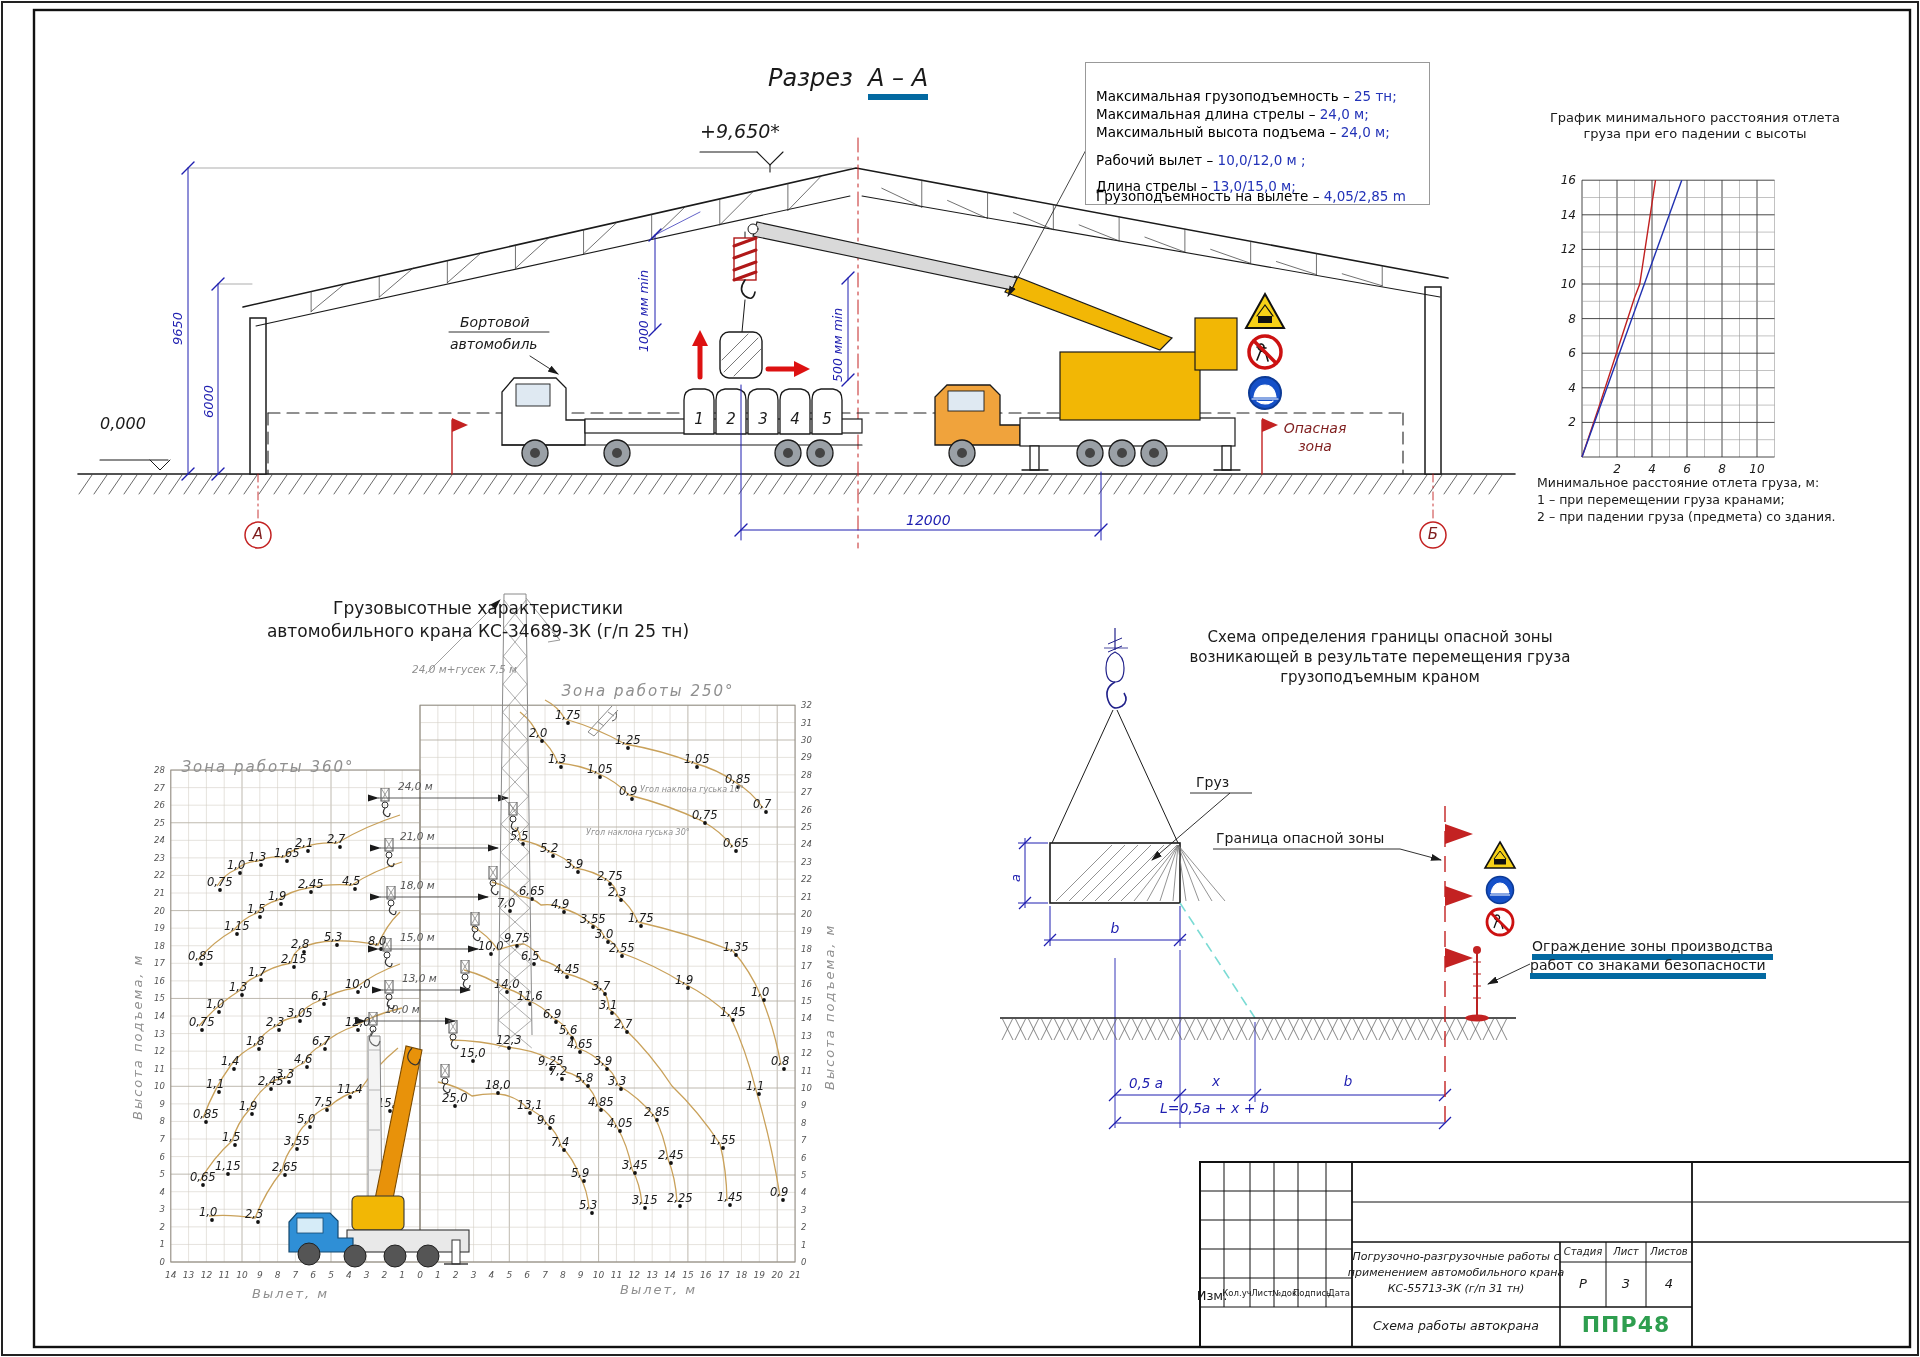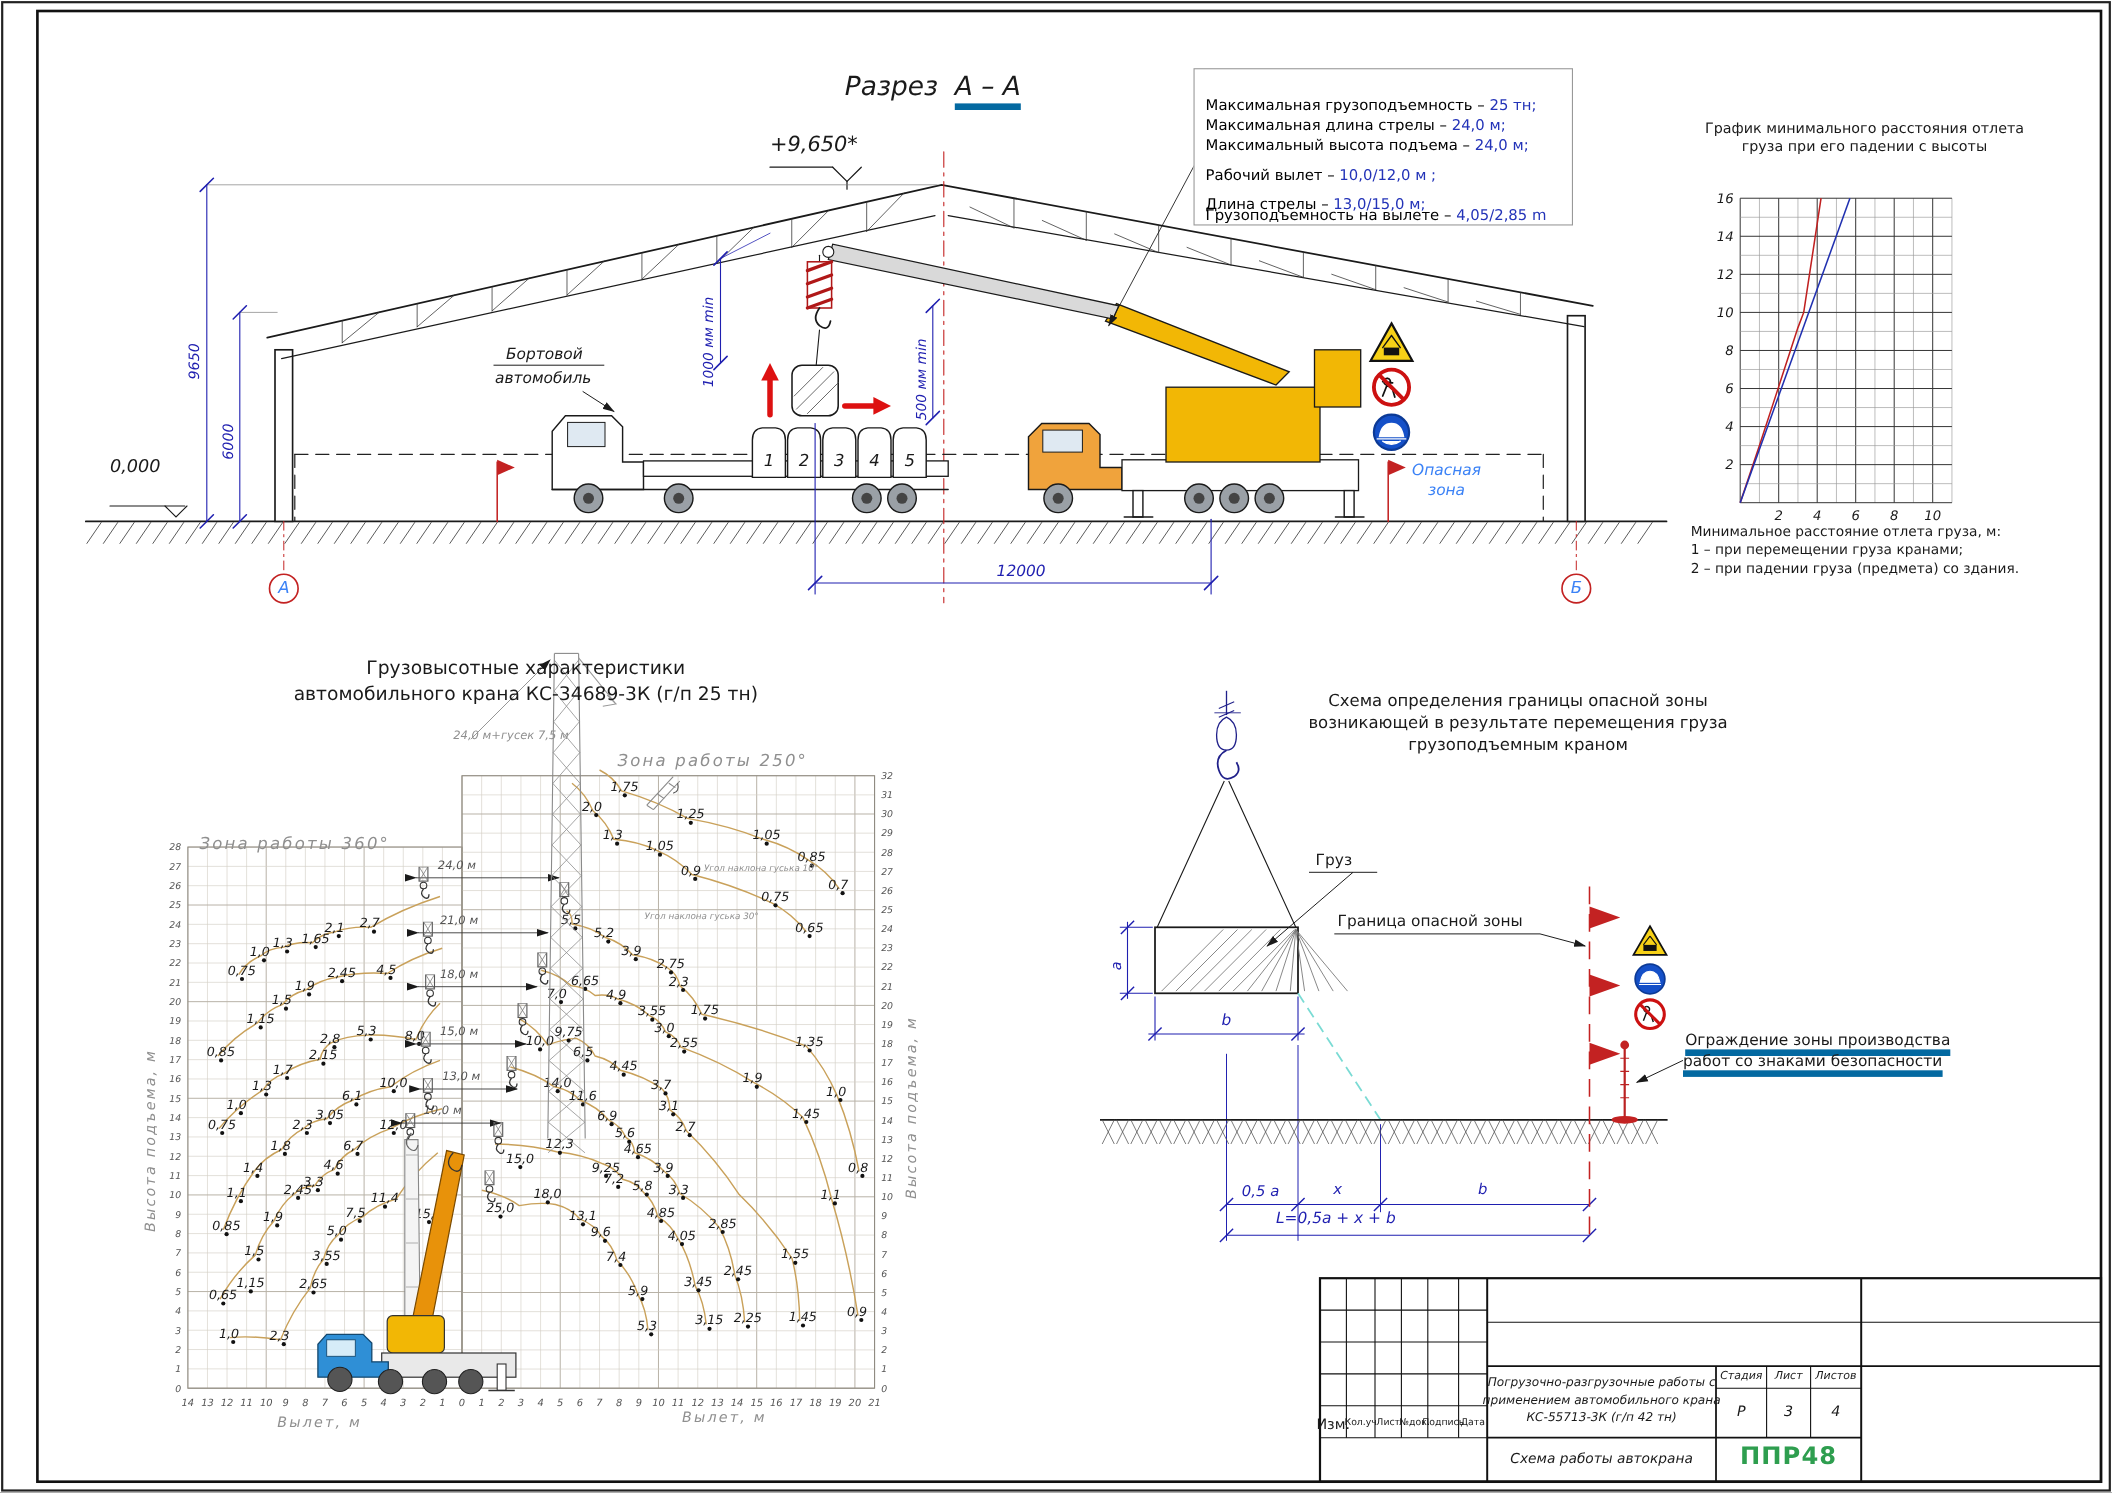--- a/index.html
+++ b/index.html
@@ -2,21 +2,21 @@
 <html><head>
 <meta charset="utf-8">
 <style>
   html,body{margin:0;padding:0;background:#444;}
   #sheet{position:relative;width:1920px;height:1357px;background:#ffffff;font-family:"DejaVu Sans",sans-serif;overflow:hidden;}
   svg{position:absolute;left:0;top:0;}
   .txt{position:absolute;white-space:nowrap;color:#1a1a1a;}
   .it{font-style:italic;}
   .blue{color:#2333b8;}
   .dimblue{color:#1f1fb0;}
-  .red{color:#3b82f6;}
+  .red{color:#7f1d1d;}
   .gray{color:#8f8f8f;}
   .u{border-bottom:6px solid #0369a1;}
   .ctr{transform:translateX(-50%);}
   .spec-line{font-size:13.5px;line-height:18px;}
   text{font-family:"DejaVu Sans",sans-serif;}
 </style>
 </head>
 <body>
 
 <div id="sheet">
@@ -1152,21 +1152,21 @@
   <div class="txt it dimblue" style="left:1160px;top:1100px;font-size:14px;">L=0,5a + x + b</div>
 
   <div class="txt ctr" style="left:1212px;top:1288px;font-size:13px;">Изм.</div>
   <div class="txt ctr" style="left:1237px;top:1288px;font-size:8.5px;">Кол.уч</div>
   <div class="txt ctr" style="left:1262px;top:1288px;font-size:8.5px;">Лист</div>
   <div class="txt ctr" style="left:1286px;top:1288px;font-size:8.5px;">№док.</div>
   <div class="txt ctr" style="left:1312px;top:1288px;font-size:8.5px;">Подпись</div>
   <div class="txt ctr" style="left:1339px;top:1288px;font-size:8.5px;">Дата</div>
   <div class="txt it ctr" style="left:1456px;top:1250px;font-size:11px;">Погрузочно-разгрузочные работы с</div>
   <div class="txt it ctr" style="left:1456px;top:1266px;font-size:11px;">применением автомобильного крана</div>
-  <div class="txt it ctr" style="left:1456px;top:1282px;font-size:11px;">КС-55713-3К (г/п 42 тн)</div>
+  <div class="txt it ctr" style="left:1456px;top:1282px;font-size:11px;">КС-55713-3К (г/п 31 тн)</div>
   <div class="txt it ctr" style="left:1583px;top:1246px;font-size:10px;">Стадия</div>
   <div class="txt it ctr" style="left:1626px;top:1246px;font-size:10px;">Лист</div>
   <div class="txt it ctr" style="left:1669px;top:1246px;font-size:10px;">Листов</div>
   <div class="txt it ctr" style="left:1583px;top:1276px;font-size:13px;">Р</div>
   <div class="txt it ctr" style="left:1626px;top:1276px;font-size:13px;">3</div>
   <div class="txt it ctr" style="left:1669px;top:1276px;font-size:13px;">4</div>
   <div class="txt it ctr" style="left:1456px;top:1318px;font-size:12.5px;">Схема работы автокрана</div>
   <div class="txt ctr" style="left:1626px;top:1312px;font-size:22px;font-weight:bold;color:#2e9e4f;letter-spacing:1px;">ППР48</div>
 
 </div>

